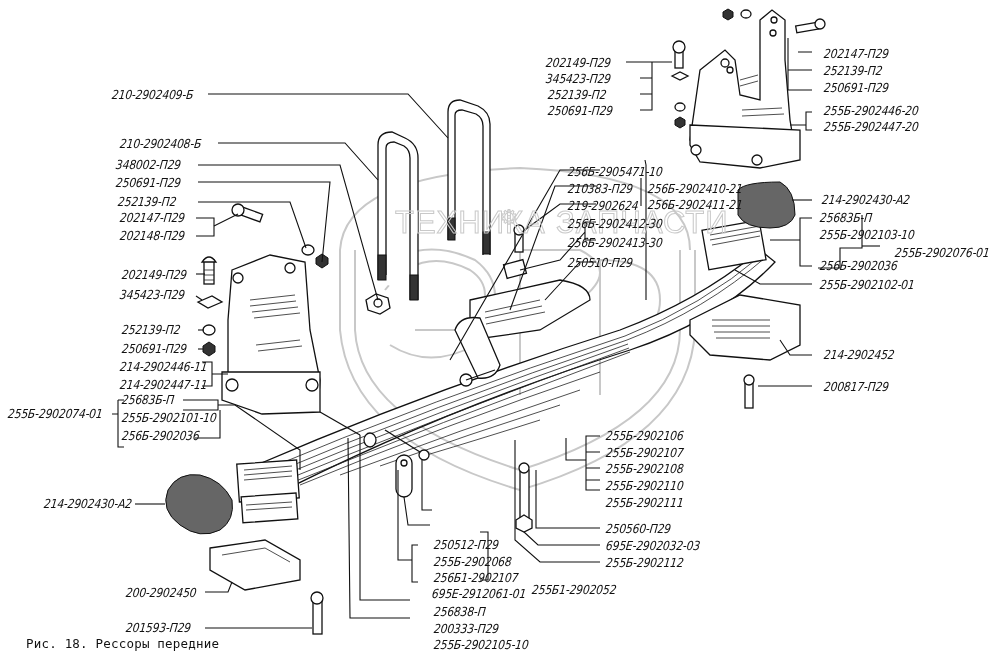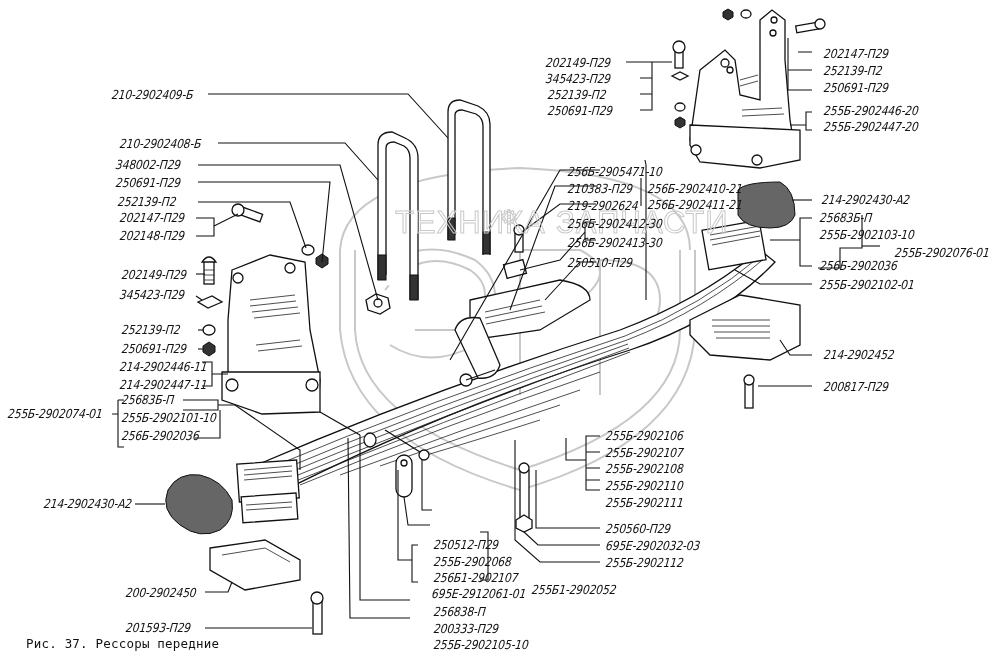--- a/index.html
+++ b/index.html
@@ -338,13 +338,13 @@
 
 <div class="lbl" style="left:434px; top:538px;">250512-П29</div>
 <div class="lbl" style="left:434px; top:555px;">255Б-2902068</div>
 <div class="lbl" style="left:434px; top:571px;">256Б1-2902107</div>
 <div class="lbl" style="left:432px; top:587px;">695Е-2912061-01</div>
 <div class="lbl" style="left:434px; top:605px;">256838-П</div>
 <div class="lbl" style="left:532px; top:583px;">255Б1-2902052</div>
 <div class="lbl" style="left:434px; top:622px;">200333-П29</div>
 <div class="lbl" style="left:434px; top:638px;">255Б-2902105-10</div>
 
-<div class="caption">Рис. 37. Рессоры передние</div>
+<div class="caption">Рис. 18. Рессоры передние</div>
 
 </body></html>

